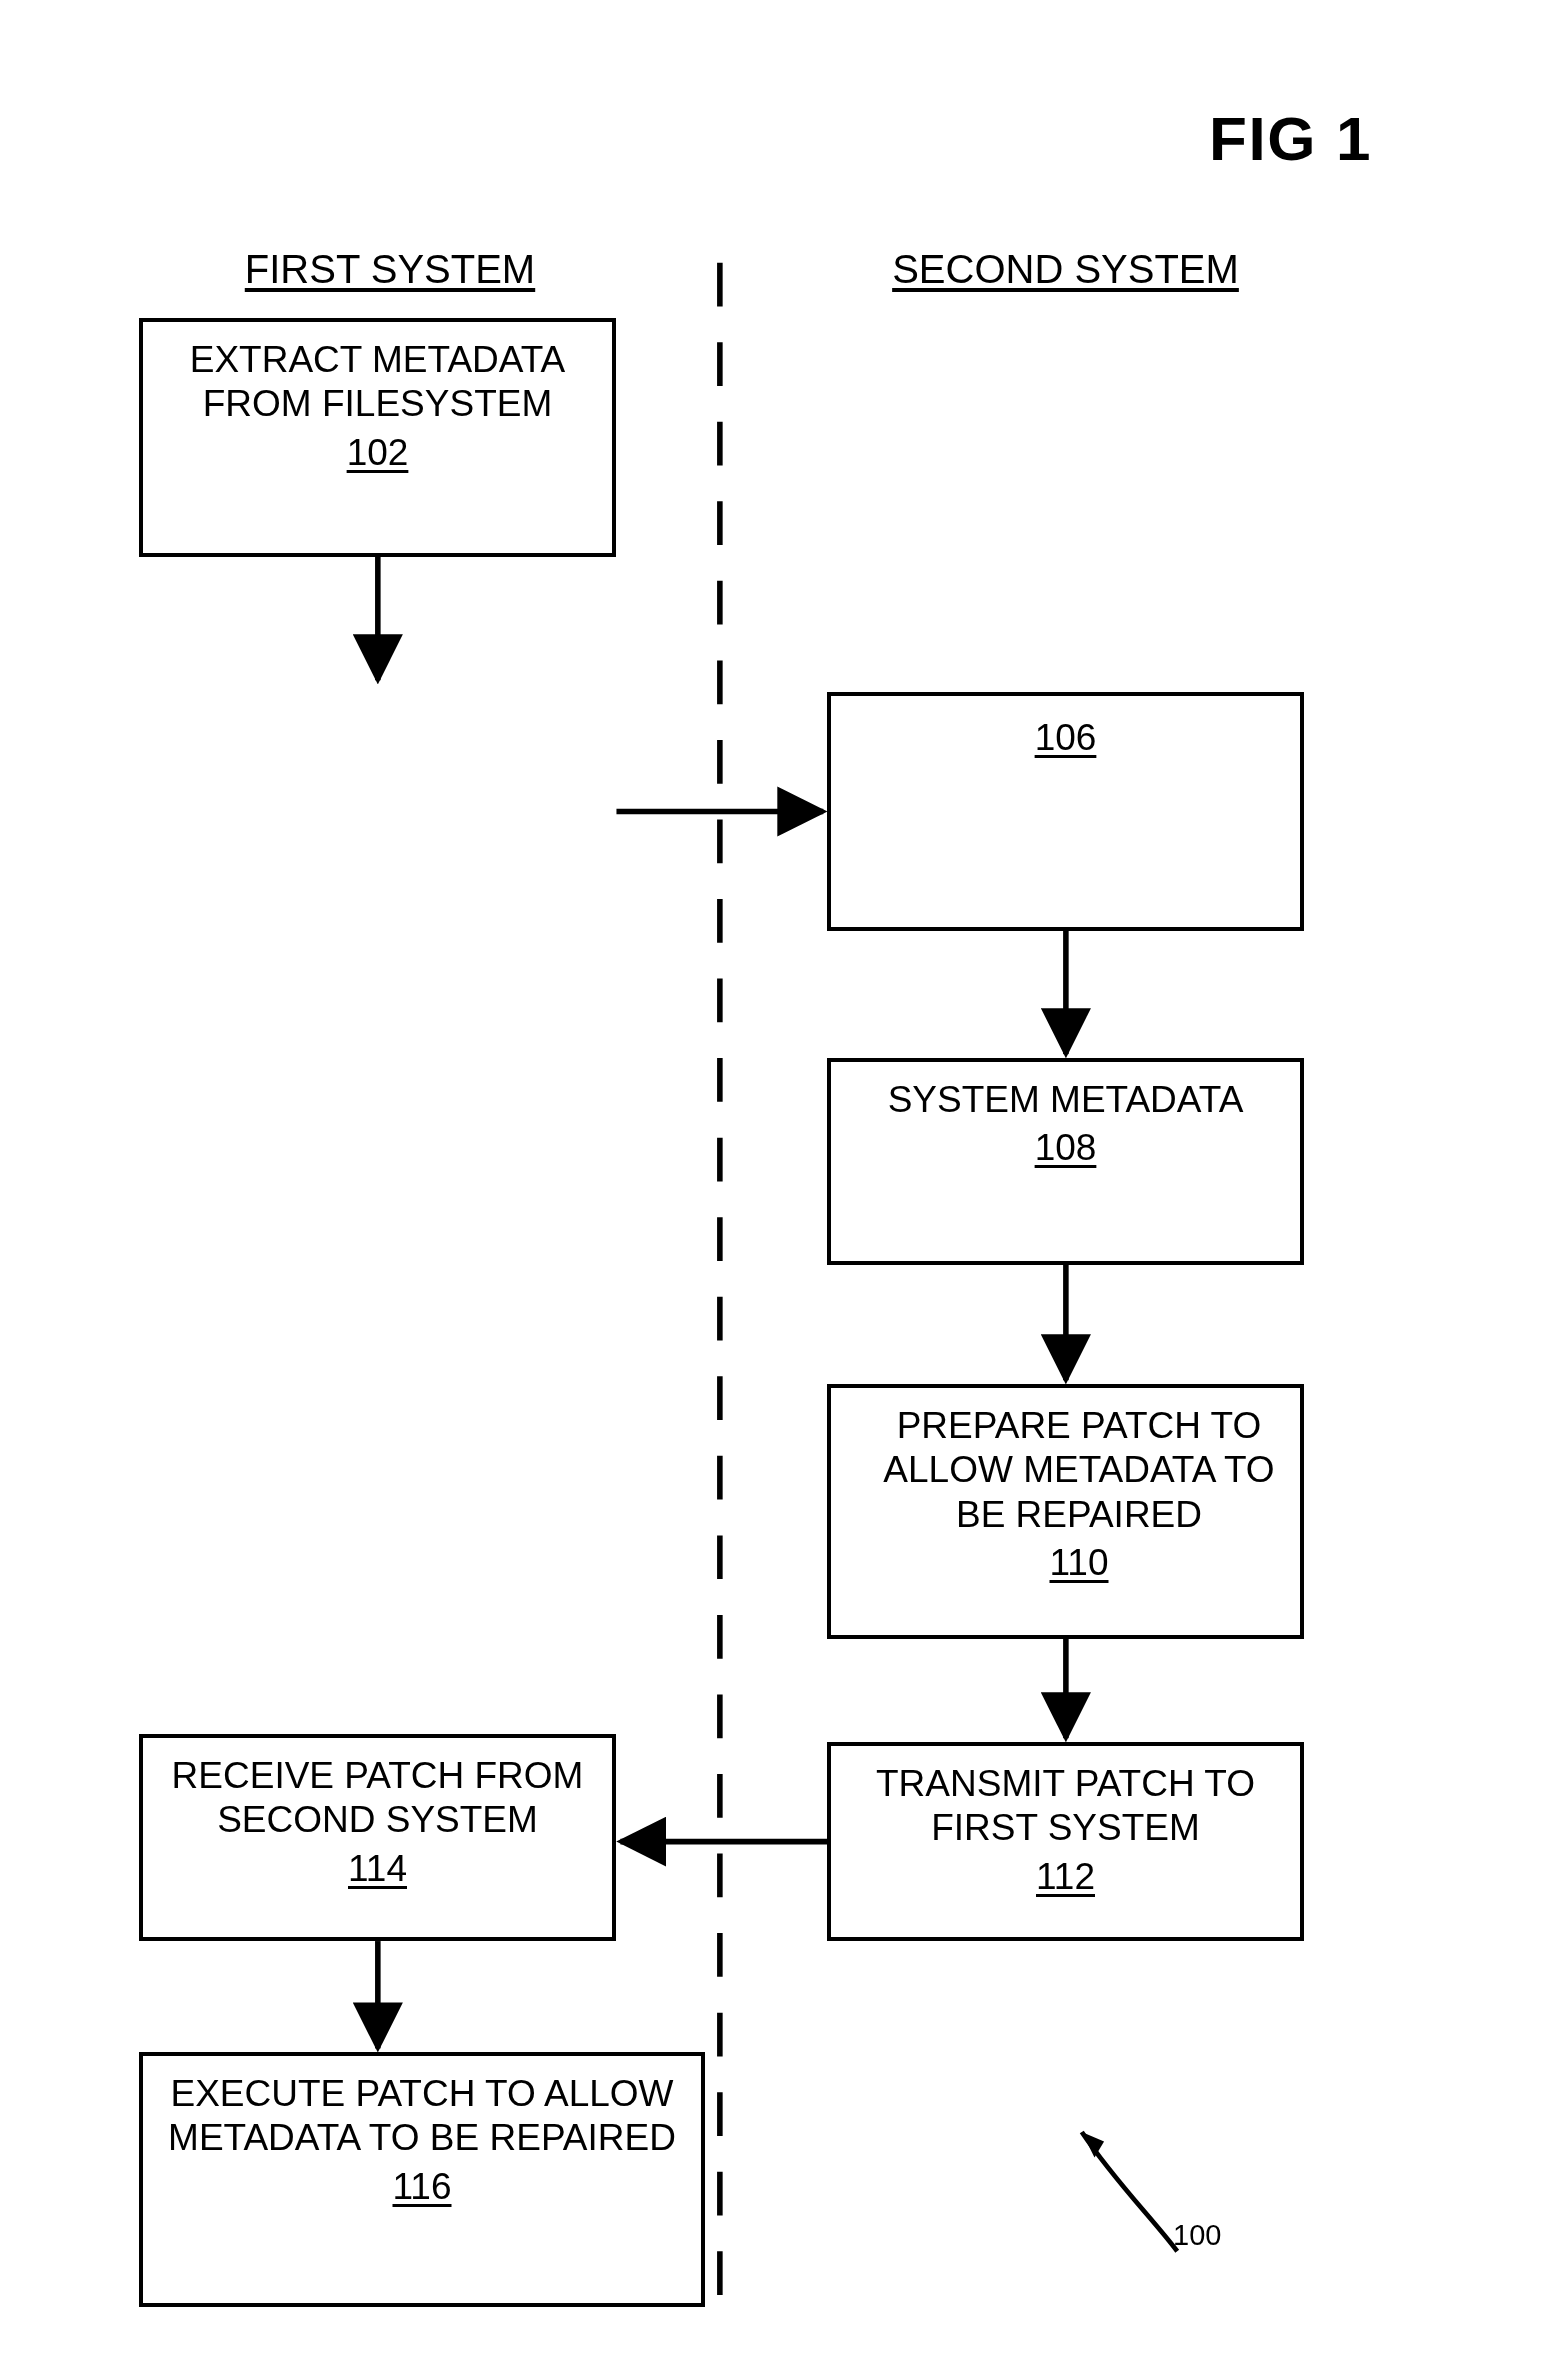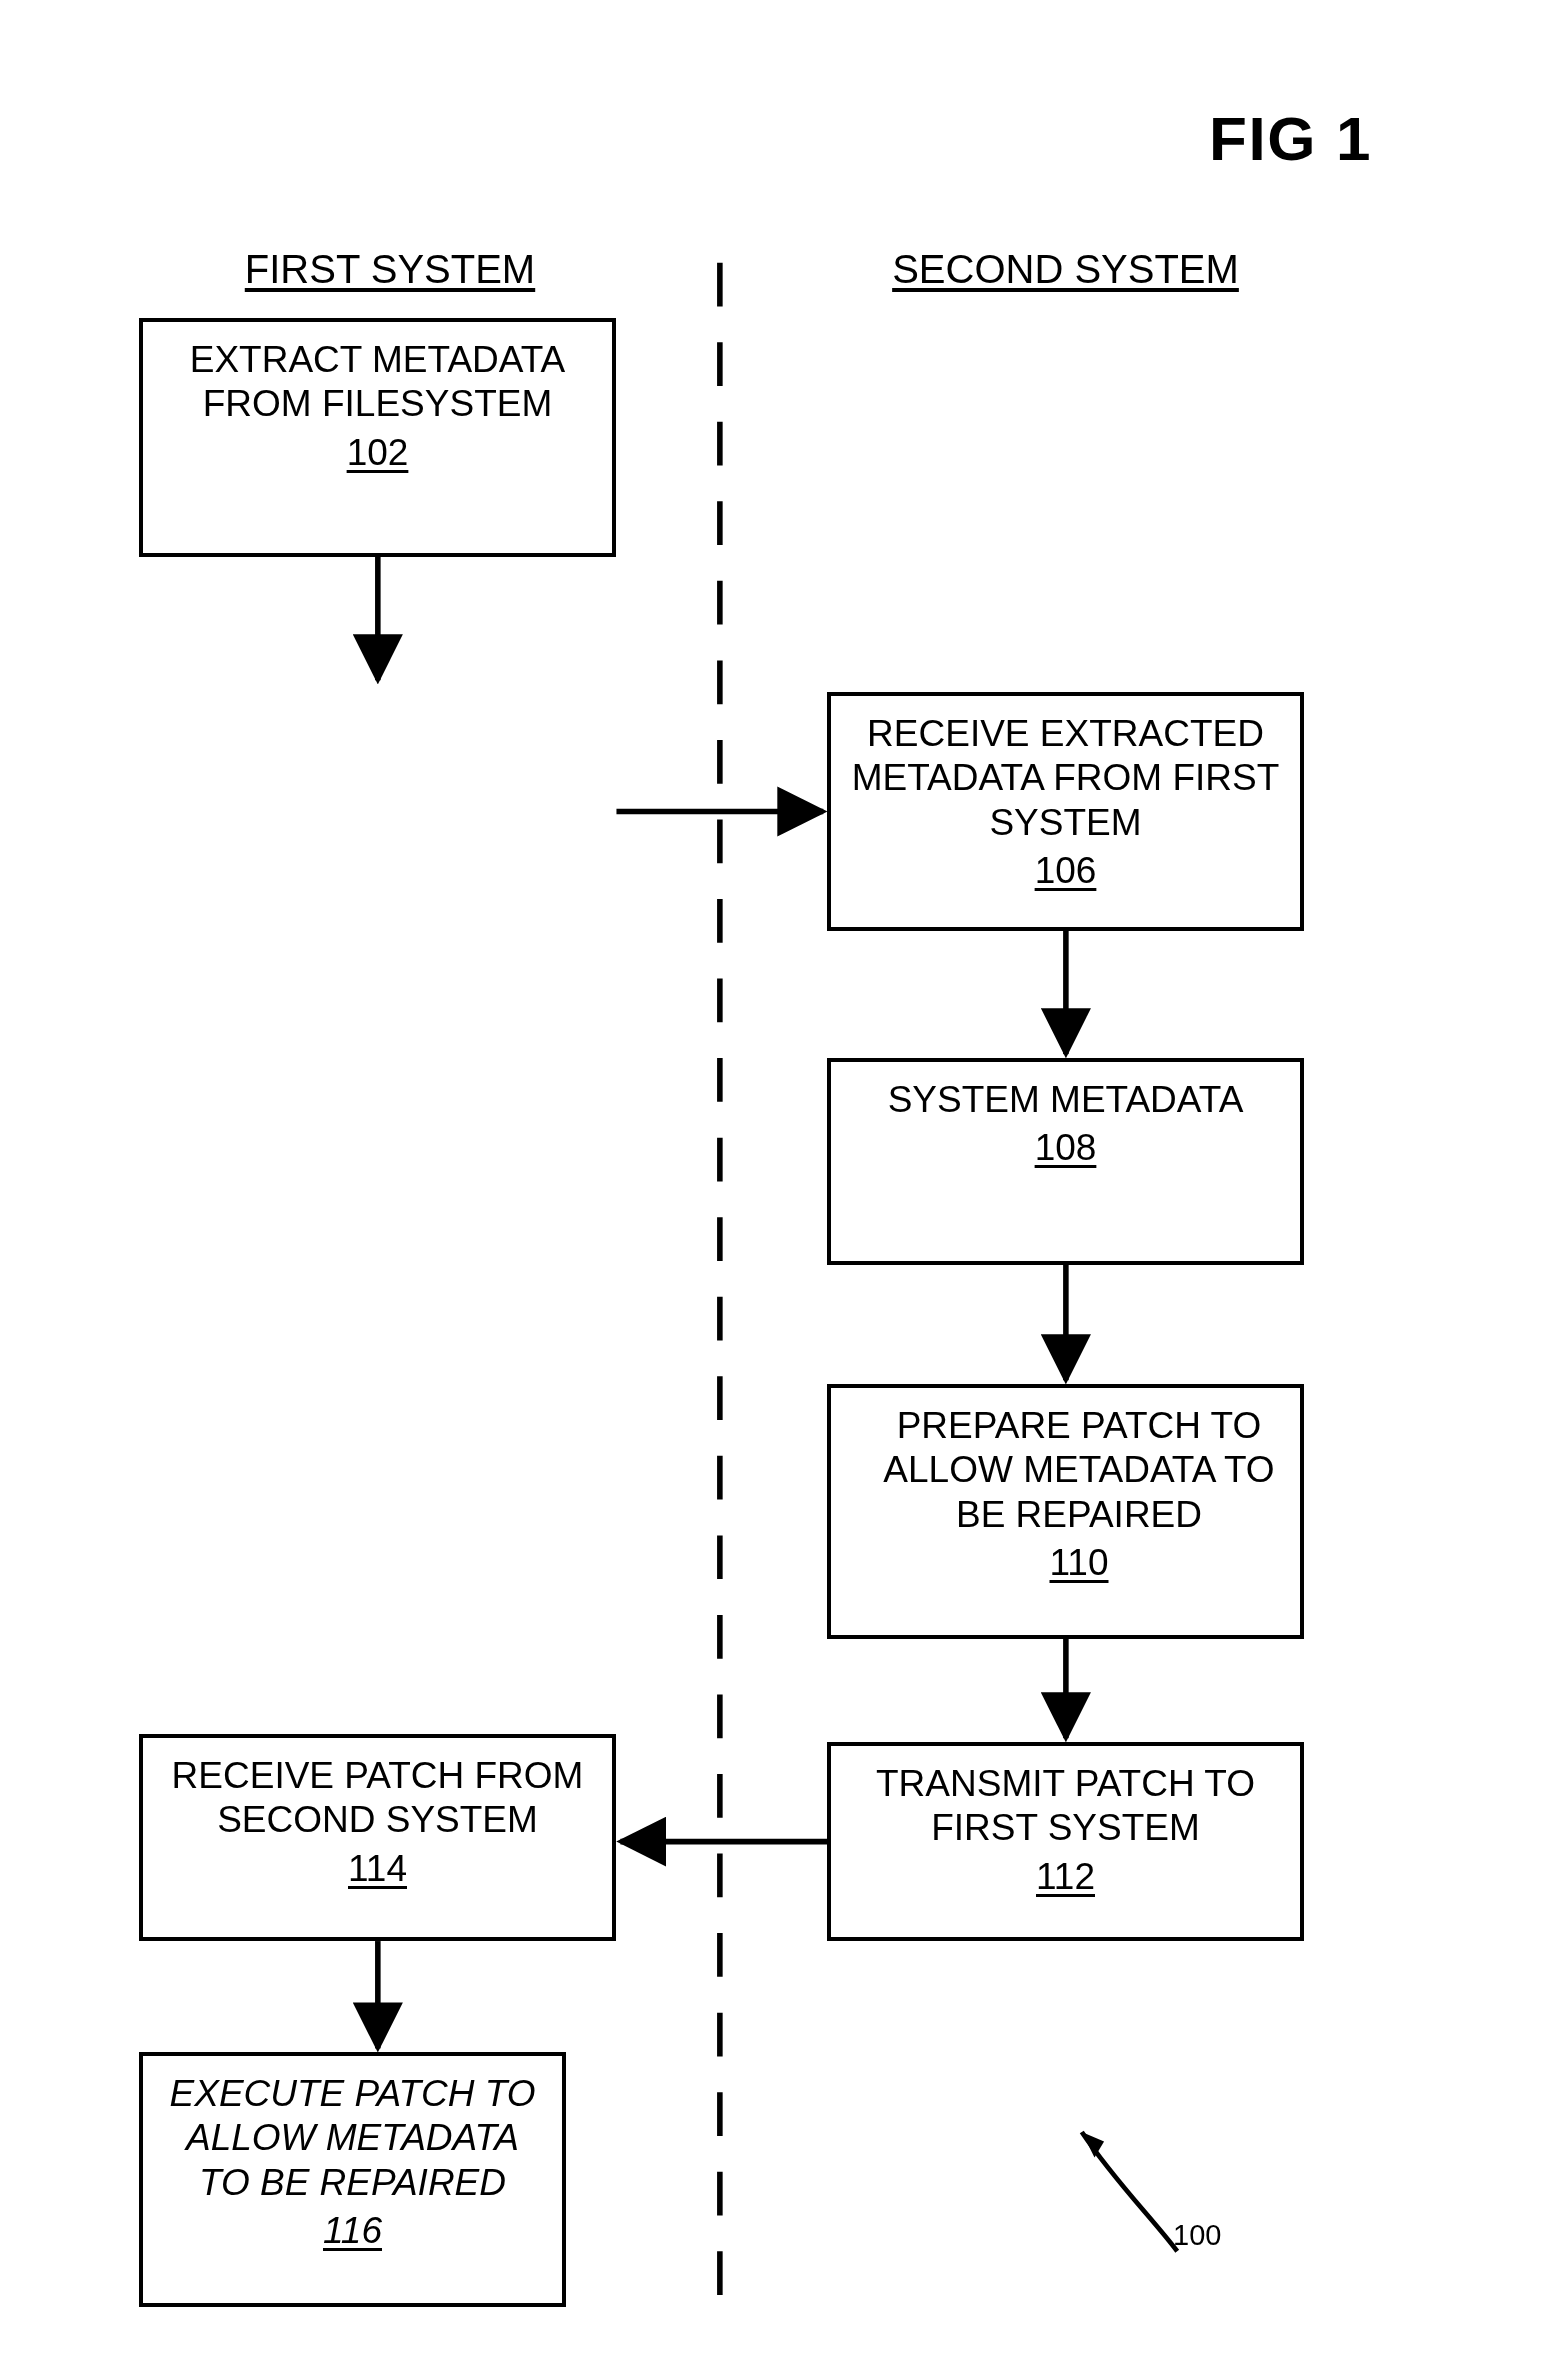--- a/index.html
+++ b/index.html
@@ -77,27 +77,26 @@
     <div>EXTRACT METADATA FROM FILESYSTEM</div>
     <div class="ref">102</div>
   </div>
 
 
   <div class="box" style="left:139px; top:1734px; width:477px; height:207px;">
     <div>RECEIVE PATCH FROM SECOND SYSTEM</div>
     <div class="ref">114</div>
   </div>
 
-  <div class="box" style="left:139px; top:2052px; width:427px; height:255px;font-style:italic;">
+  <div class="box" style="left:139px; top:2052px; width:566px; height:255px;">
     <div>EXECUTE PATCH TO ALLOW METADATA TO BE REPAIRED</div>
     <div class="ref">116</div>
   </div>
 
   <div class="box" style="left:827px; top:692px; width:477px; height:239px;">
-    <div>RECEIVE EXTRACTED METADATA FROM FIRST SYSTEM</div>
     <div class="ref">106</div>
   </div>
 
   <div class="box" style="left:827px; top:1058px; width:477px; height:207px;">
     <div>SYSTEM METADATA</div>
     <div class="ref">108</div>
   </div>
 
   <div class="box" style="left:827px; top:1384px; width:477px; height:255px;padding-left:46px;">
     <div>PREPARE PATCH TO ALLOW METADATA TO BE REPAIRED</div>

